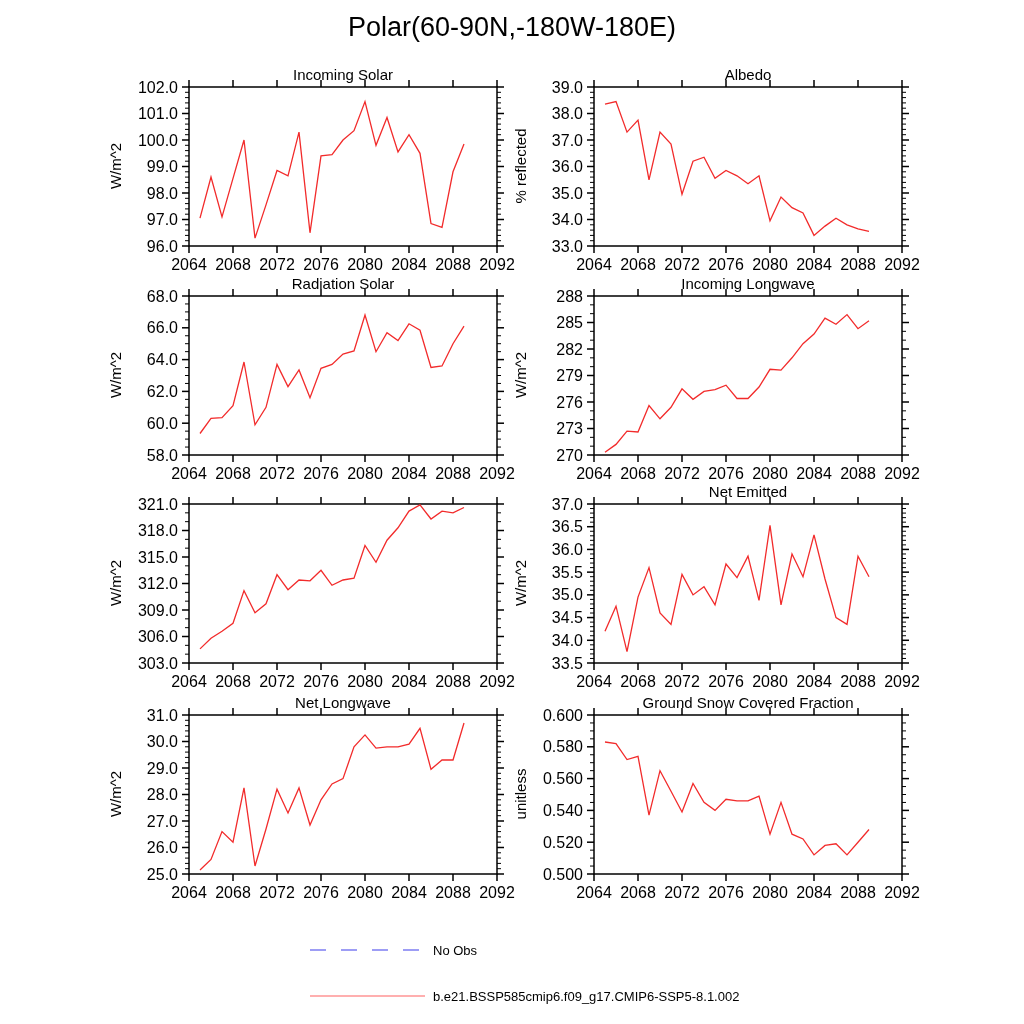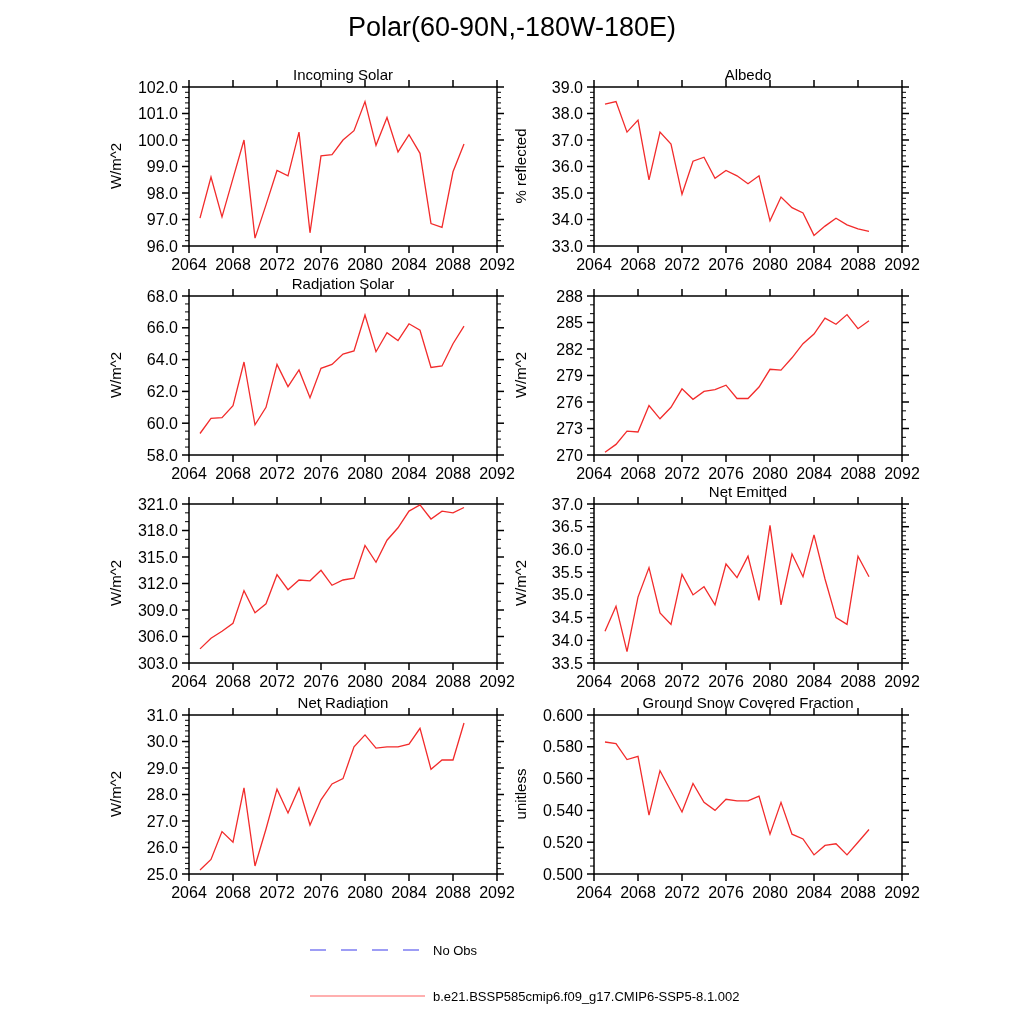--- a/index.html
+++ b/index.html
@@ -302,20 +302,21 @@
         <line x1="393" y1="45.849999999999994" x2="397" y2="45.849999999999994" stroke="#000" stroke-width="1"></line>
         <line x1="85" y1="37.9" x2="81" y2="37.9" stroke="#000" stroke-width="1"></line>
         <line x1="393" y1="37.9" x2="397" y2="37.9" stroke="#000" stroke-width="1"></line>
         <line x1="85" y1="29.95" x2="81" y2="29.95" stroke="#000" stroke-width="1"></line>
         <line x1="393" y1="29.95" x2="397" y2="29.95" stroke="#000" stroke-width="1"></line>
         <polyline points="96.0,159.5 107.0,144.4 118.0,143.6 129.0,131.7 140.0,88.0 151.0,150.8 162.0,133.3 173.0,90.4 184.0,112.6 195.0,95.9 206.0,123.8 217.0,94.3 228.0,90.4 239.0,80.0 250.0,76.9 261.0,41.1 272.0,77.7 283.0,58.6 294.0,66.5 305.0,49.8 316.0,56.2 327.0,93.5 338.0,92.0 349.0,69.7 360.0,52.2" fill="none" stroke="#f22b2b" stroke-width="1.3"></polyline>
       </svg>
   </figure>
 
   <figure class="cell" style="left:505px;top:270px;">
+    <div class="ctitle">Incoming Longwave</div>
     <div class="ylab">W/m^2</div>
     <svg class="plot" width="460" height="209">
         <rect x="85" y="22" width="308" height="159" fill="none" stroke="#000" stroke-width="1.5"></rect>
         <line x1="85" y1="22" x2="85" y2="15" stroke="#000" stroke-width="1.5"></line>
         <line x1="85" y1="181" x2="85" y2="188" stroke="#000" stroke-width="1.5"></line>
         <text x="85.0" y="205" text-anchor="middle" font-size="16">2064</text>
         <line x1="129" y1="22" x2="129" y2="15" stroke="#000" stroke-width="1.5"></line>
         <line x1="129" y1="181" x2="129" y2="188" stroke="#000" stroke-width="1.5"></line>
         <text x="129.0" y="205" text-anchor="middle" font-size="16">2068</text>
         <line x1="173" y1="22" x2="173" y2="15" stroke="#000" stroke-width="1.5"></line>
@@ -569,21 +570,21 @@
         <line x1="393" y1="35.6285714285713" x2="397" y2="35.6285714285713" stroke="#000" stroke-width="1"></line>
         <line x1="85" y1="31.085714285714417" x2="81" y2="31.085714285714417" stroke="#000" stroke-width="1"></line>
         <line x1="393" y1="31.085714285714417" x2="397" y2="31.085714285714417" stroke="#000" stroke-width="1"></line>
         <line x1="85" y1="26.54285714285721" x2="81" y2="26.54285714285721" stroke="#000" stroke-width="1"></line>
         <line x1="393" y1="26.54285714285721" x2="397" y2="26.54285714285721" stroke="#000" stroke-width="1"></line>
         <polyline points="96.0,149.2 107.0,124.2 118.0,169.6 129.0,115.1 140.0,85.6 151.0,131.0 162.0,142.4 173.0,92.4 184.0,112.9 195.0,104.7 206.0,122.9 217.0,82.0 228.0,95.6 239.0,74.2 250.0,118.3 261.0,43.4 272.0,122.9 283.0,72.0 294.0,94.7 305.0,52.9 316.0,97.0 327.0,135.6 338.0,142.4 349.0,74.2 360.0,94.7" fill="none" stroke="#f22b2b" stroke-width="1.3"></polyline>
       </svg>
   </figure>
 
   <figure class="cell" style="left:100px;top:689px;">
-    <div class="ctitle">Net Radiation</div>
+    <div class="ctitle">Net Longwave</div>
     <div class="ylab">W/m^2</div>
     <svg class="plot" width="460" height="209">
         <rect x="85" y="22" width="308" height="159" fill="none" stroke="#000" stroke-width="1.5"></rect>
         <line x1="85" y1="22" x2="85" y2="15" stroke="#000" stroke-width="1.5"></line>
         <line x1="85" y1="181" x2="85" y2="188" stroke="#000" stroke-width="1.5"></line>
         <text x="85.0" y="205" text-anchor="middle" font-size="16">2064</text>
         <line x1="129" y1="22" x2="129" y2="15" stroke="#000" stroke-width="1.5"></line>
         <line x1="129" y1="181" x2="129" y2="188" stroke="#000" stroke-width="1.5"></line>
         <text x="129.0" y="205" text-anchor="middle" font-size="16">2068</text>
         <line x1="173" y1="22" x2="173" y2="15" stroke="#000" stroke-width="1.5"></line>

